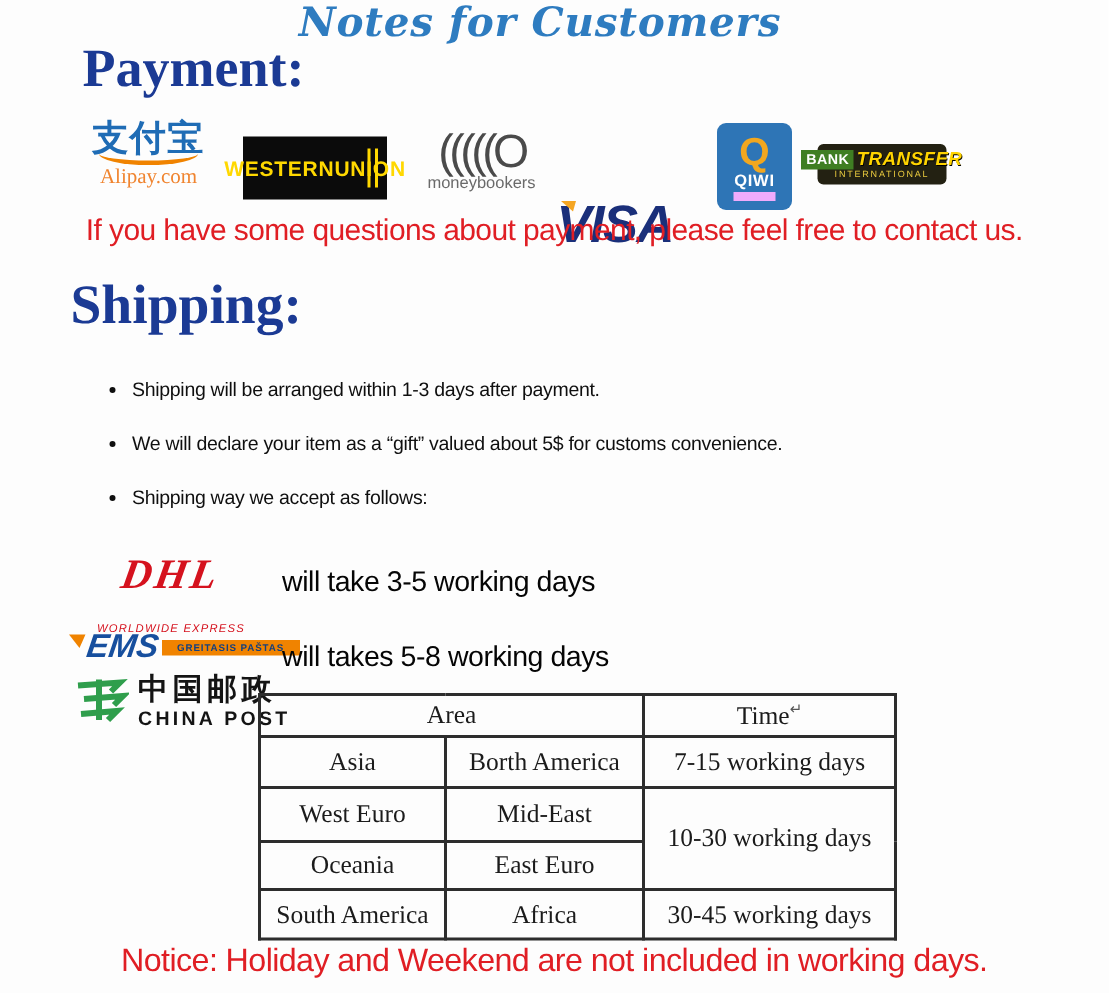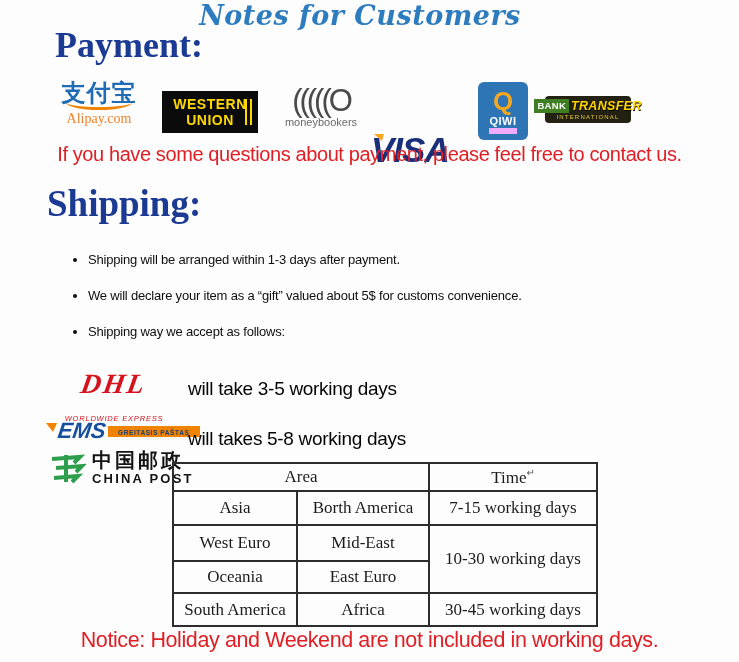--- a/index.html
+++ b/index.html
@@ -33,21 +33,21 @@
   .bottom-notice { top:628px; font-size:21.5px; }
 
   
   .logo-alipay { left:54px; top:80px; width:90px; text-align:center; }
   .alipay-cn { color:#1f6cb5; font-size:24px; font-weight:700; letter-spacing:1px; line-height:1.05; }
   .alipay-swoosh { width:66px; height:9px; margin:-4px auto 0;
     border-bottom:3px solid #f08300; border-radius:0 0 60% 60%/0 0 100% 100%; }
   .alipay-en { color:#f0842f; font-size:14px; font-family:"Liberation Serif", serif; margin-top:1px; }
 
   .logo-wu { left:162px; top:91px; width:96px; height:42px; background:#0b0b0b;
-    display:flex; flex-direction:column; justify-content:center; align-items:center; position:relative; }
+    display:flex; flex-direction:row; justify-content:center; align-items:center; position:relative; }
   .wu-line { color:#ffd800; font-weight:800; font-size:14px; line-height:1.15; letter-spacing:0.5px; }
   .wu-bars { position:absolute; right:6px; top:8px; bottom:8px; width:7px;
     border-left:2px solid #ffd800; border-right:2px solid #ffd800; }
 
   .logo-mb { left:281px; top:85px; width:80px; text-align:center; }
   .mb-glyph { font-size:31px; color:#4a4a4a; letter-spacing:-3px; font-weight:400; line-height:1.0; }
   .mb-label { font-size:11px; color:#6a6a6a; margin-top:0px; letter-spacing:0px; }
 
   .logo-visa { left:371px; top:88px; font-size:35px; font-style:italic; font-weight:900;
     color:#1a2f7a; letter-spacing:-1px; position:relative; }
@@ -56,21 +56,21 @@
     border-top:7px solid #f5a623; }
 
   .logo-qiwi { left:478px; top:82px; width:50px; height:58px; background:#2e75b6;
     border-radius:6px; display:flex; flex-direction:column; align-items:center; justify-content:center; }
   .qiwi-q { color:#f2a71f; font-size:26px; font-weight:700; line-height:1; }
   .qiwi-label { color:#ffffff; font-size:11px; font-weight:800; letter-spacing:0.5px;
     border-bottom:6px solid #f0abfc; line-height:1.3; }
 
   .logo-bank { left:545px; top:96px; width:86px; background:#232112; border-radius:4px;
     padding:3px 4px 3px; }
-  .bank-row { display:flex; gap:2px; justify-content:center; }
+  .bank-row { display:flex; align-items:center; gap:2px; justify-content:center; }
   .bank-word1 { background:#3f7e23; color:#ffffff; font-size:9.5px; font-weight:800;
     padding:1px 3px; letter-spacing:0.3px; }
   .bank-word2 { color:#ffd400; font-size:12.5px; font-style:italic; font-weight:900;
     letter-spacing:0.3px; text-shadow:0.5px 0.5px 0 #000; }
   .bank-sub { color:#e8c93e; font-size:6px; text-align:center; letter-spacing:1.2px; margin-top:1px; }
 
   
   .bullet-list { left:72px; top:252px; width:620px; list-style:disc outside; padding-left:16px; }
   .bullet-list li { font-size:13px; color:#0f0f0f; letter-spacing:-0.2px;
     margin-bottom:21px; white-space:nowrap; }
@@ -88,21 +88,21 @@
   .ems-tri { width:0; height:0; border-top:9px solid #f08300; border-left:7px solid transparent;
     border-right:4px solid transparent; margin-right:1px; margin-top:-8px; }
   .ems-label { color:#174f9e; font-style:italic; font-weight:900; font-size:22px;
     transform:skewX(-8deg); display:inline-block; line-height:1; }
   .ems-band { margin-left:2px; width:92px; }
   .ems-stripes { height:3px; background:repeating-linear-gradient(0deg,#f08300 0 1.5px,#fdfdfd 1.5px 3px); }
   .ems-sub-text { background:#f08300; color:#15407e; font-size:6.5px; font-weight:800;
     letter-spacing:0.6px; padding:1px 2px 0; line-height:1.2; text-align:center; }
   .ems-text { left:188px; top:428px; }
 
-  .cnpost-logo { left:50px; top:450px; display:flex; align-items:flex-end; gap:6px; }
+  .cnpost-logo { left:50px; top:450px; display:flex; align-items:flex-start; gap:6px; }
   .cnpost-text-cn { font-size:20px; font-weight:700; color:#141414; letter-spacing:3px; line-height:1.05; }
   .cnpost-text-en { font-size:13px; font-weight:700; color:#141414; letter-spacing:2.2px; }
 
   
   table.ship-table { position:absolute; left:172px; top:462px; width:424px;
     border-collapse:collapse; table-layout:fixed;
     font-family:"Liberation Serif", serif; font-size:17px; color:#1b1b1b; }
   .ship-table td { border:2px solid #2d2d2d; text-align:center; vertical-align:middle;
     padding:0 6px; background:transparent; }
   .time-mark { font-size:10px; color:#555; vertical-align:super; }

